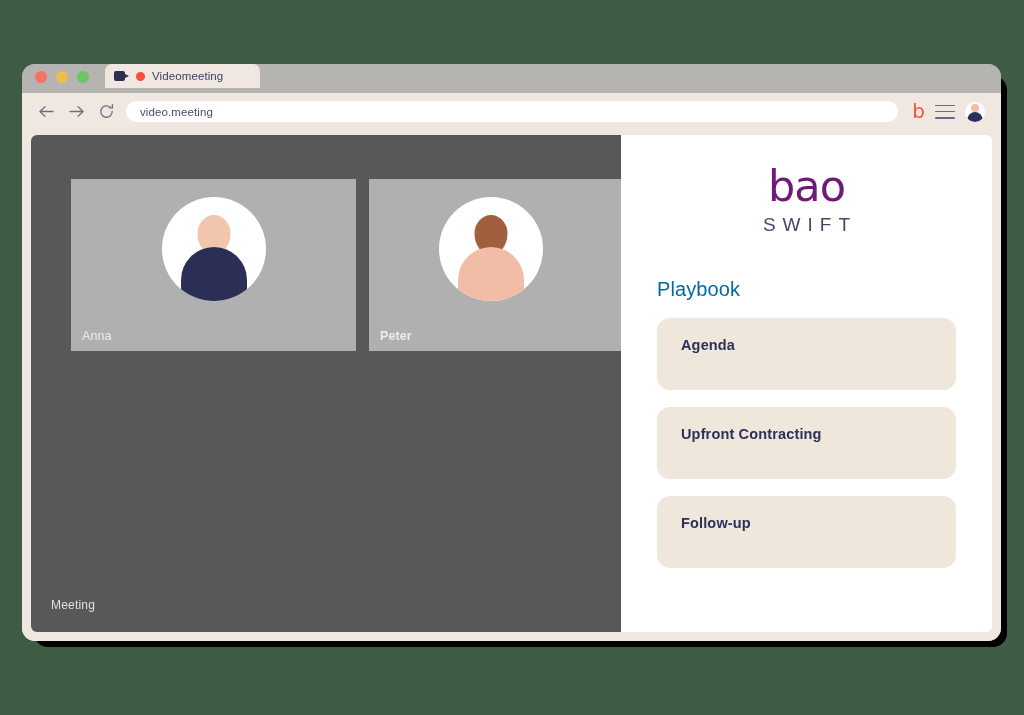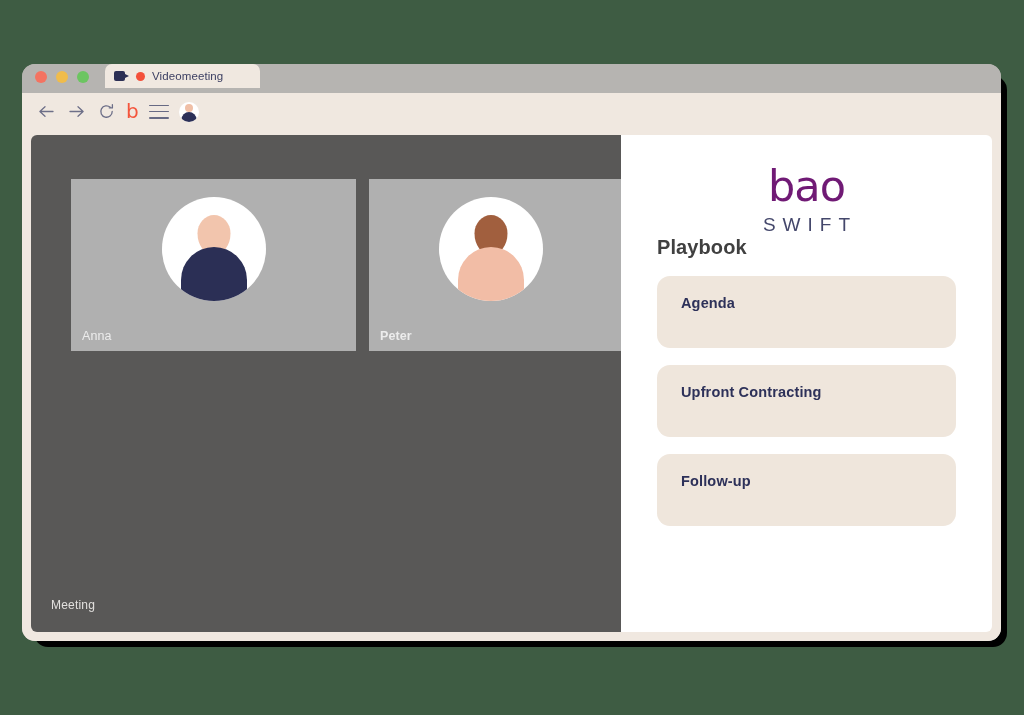--- a/index.html
+++ b/index.html
@@ -283,23 +283,24 @@
   }
   .brand-sub {
     margin-top: 6px;
     font-size: 19px;
     letter-spacing: 7px;
     color: #44476b;
     padding-left: 7px;
   }
 
   .section-title {
+    margin-top: 42px;
     font-size: 20px;
-    font-weight: bold;
-    color: #404040;
+    font-weight: normal;
+    color: #0369a1;
     letter-spacing: .1px;
   }
 
   .card {
     margin-top: 17px;
     height: 72px;
     background: #efe6dc;
     border-radius: 13px;
     padding: 19px 24px 0 24px;
   }
@@ -345,20 +346,23 @@
         <path d="M2 6.5h13M10 1.8l5.1 4.7L10 11.2"></path>
       </svg>
     </span>
     <span class="nav-btn">
       <svg width="17" height="17" viewBox="0 0 17 17" fill="none" stroke="#6d6f88" stroke-width="1.3" stroke-linecap="round">
         <path d="M14.2 8.5a5.7 5.7 0 1 1-1.9-4.2"></path>
         <path d="M14.4 1.6v3.2h-3.2"></path>
       </svg>
     </span>
 
+    <div class="urlbar">
+      <span class="urlbar-text" title="Search or enter address">video.meeting</span>
+    </div>
 
     <span class="b-logo">b</span>
 
     <span class="hamburger">
       <span></span>
         <span></span>
         <span></span>
     </span>
 
     <span class="avatar-btn">

